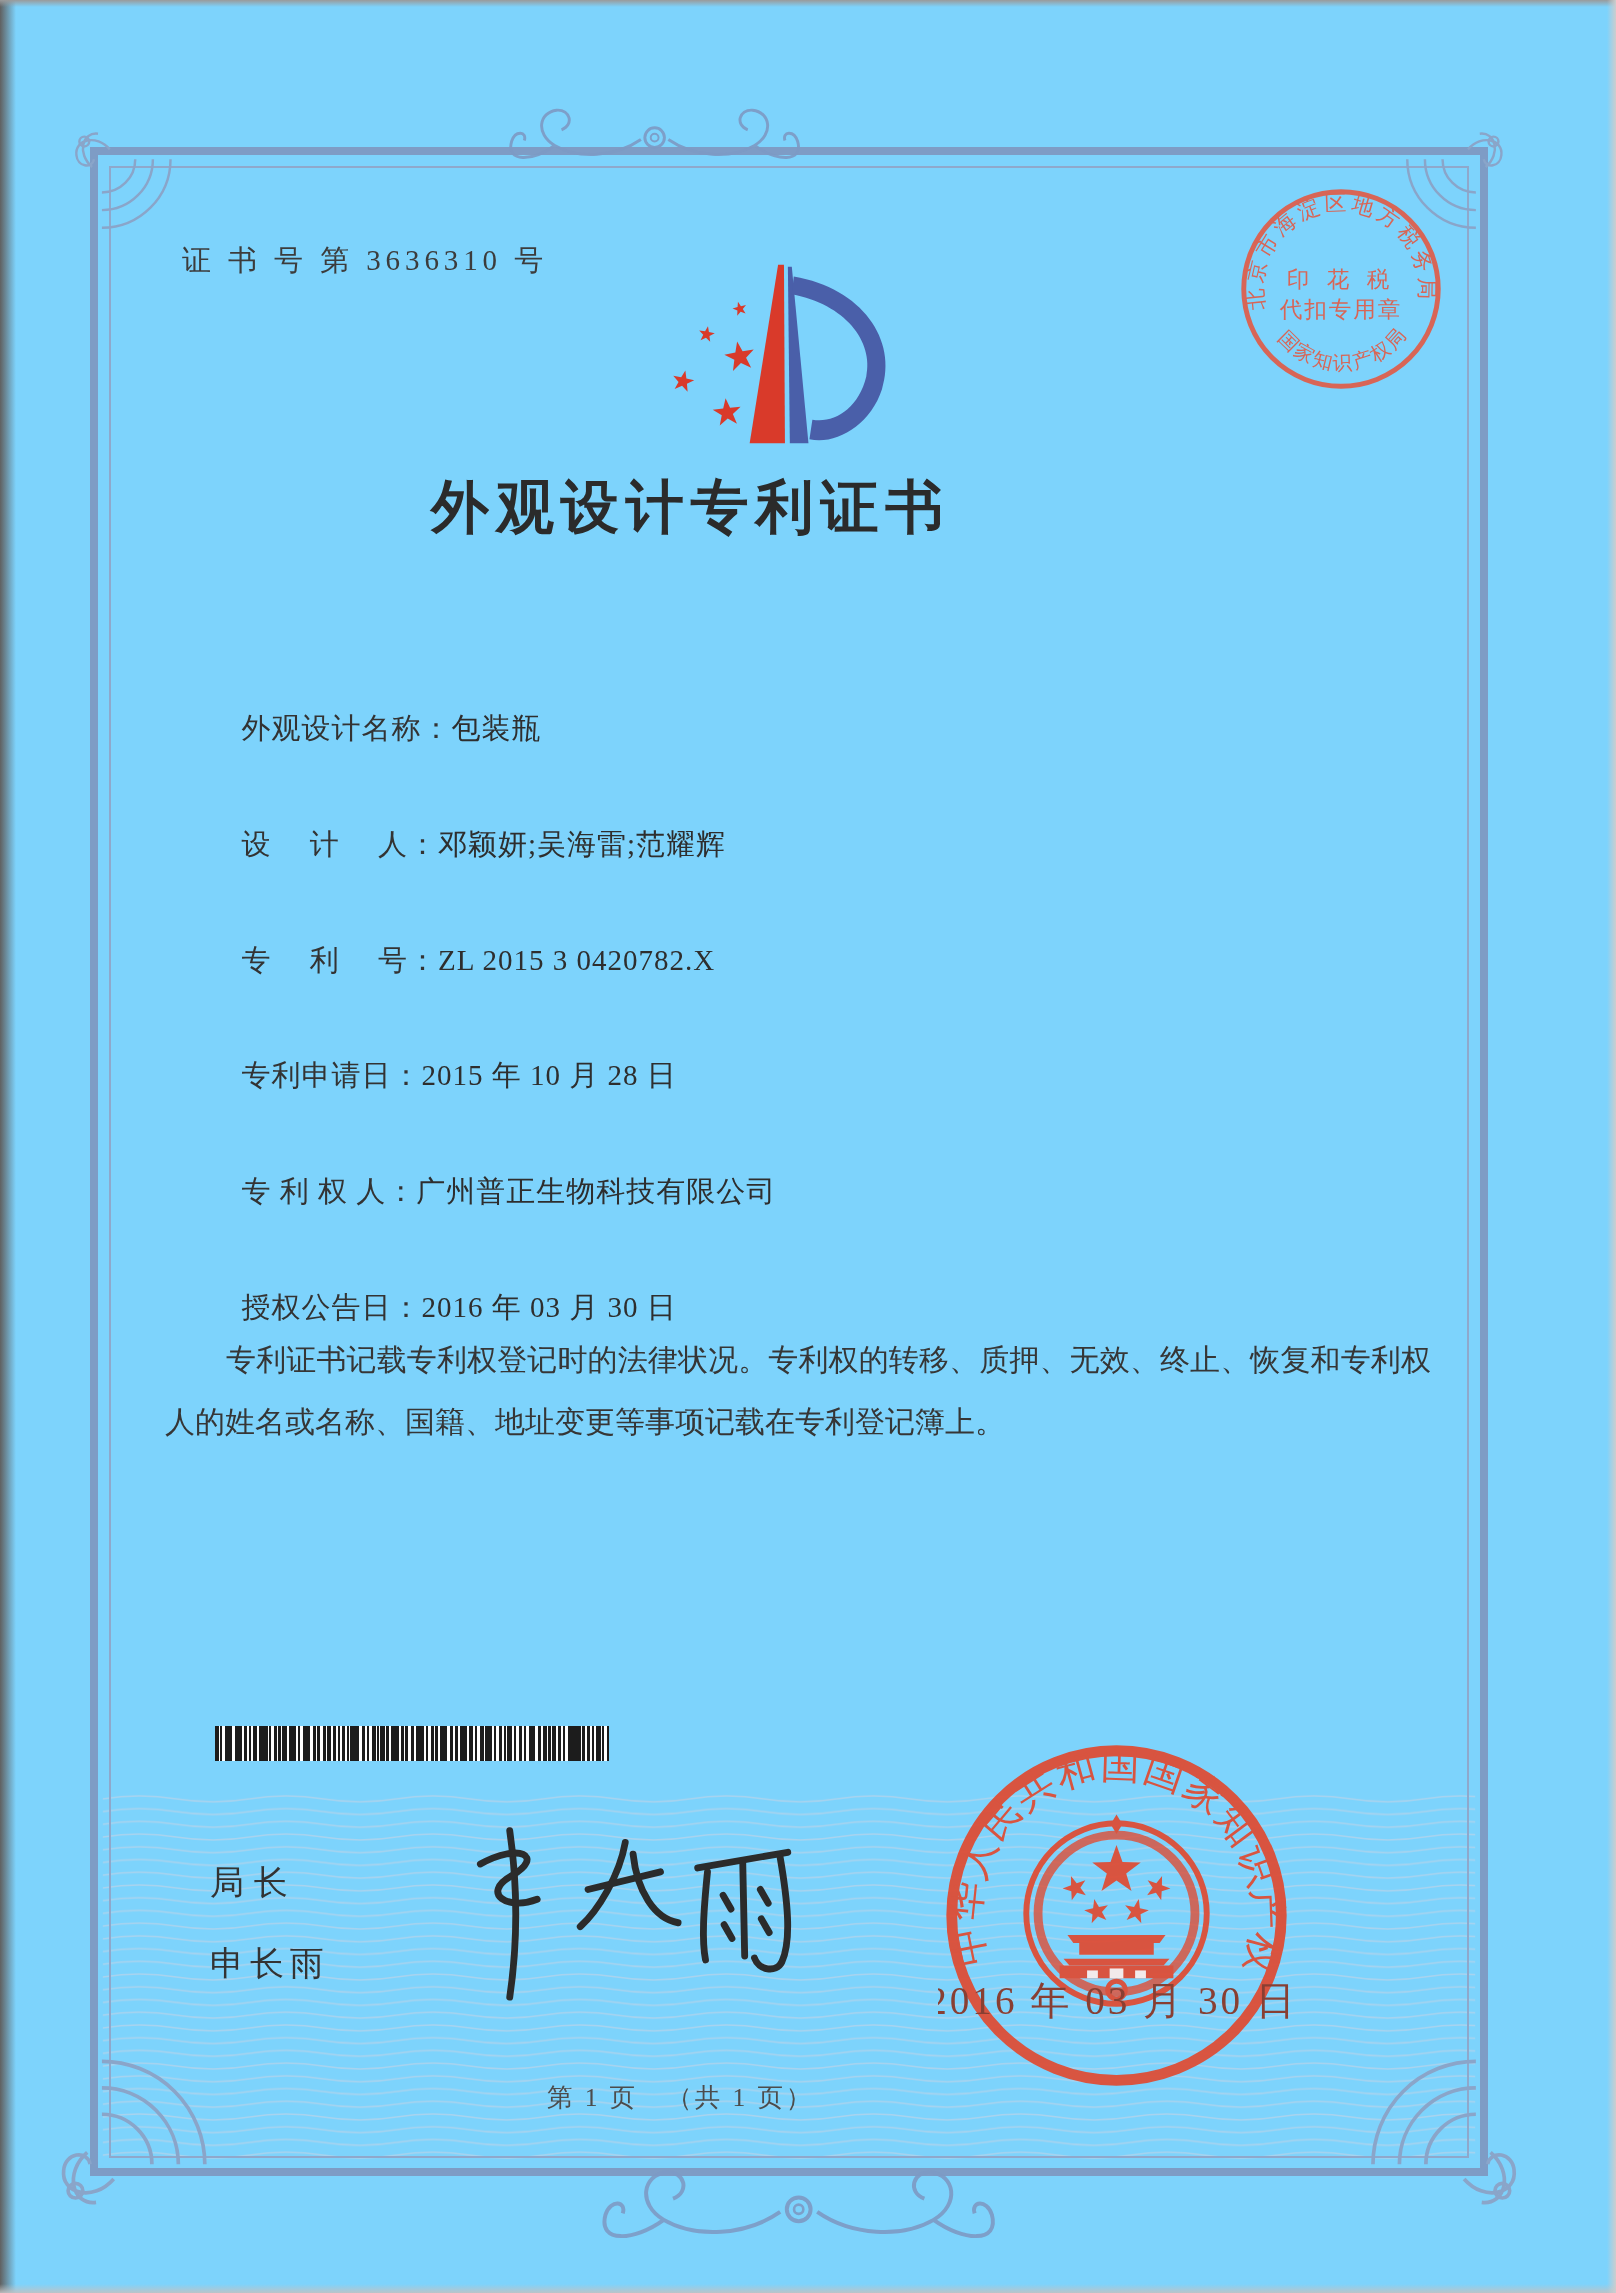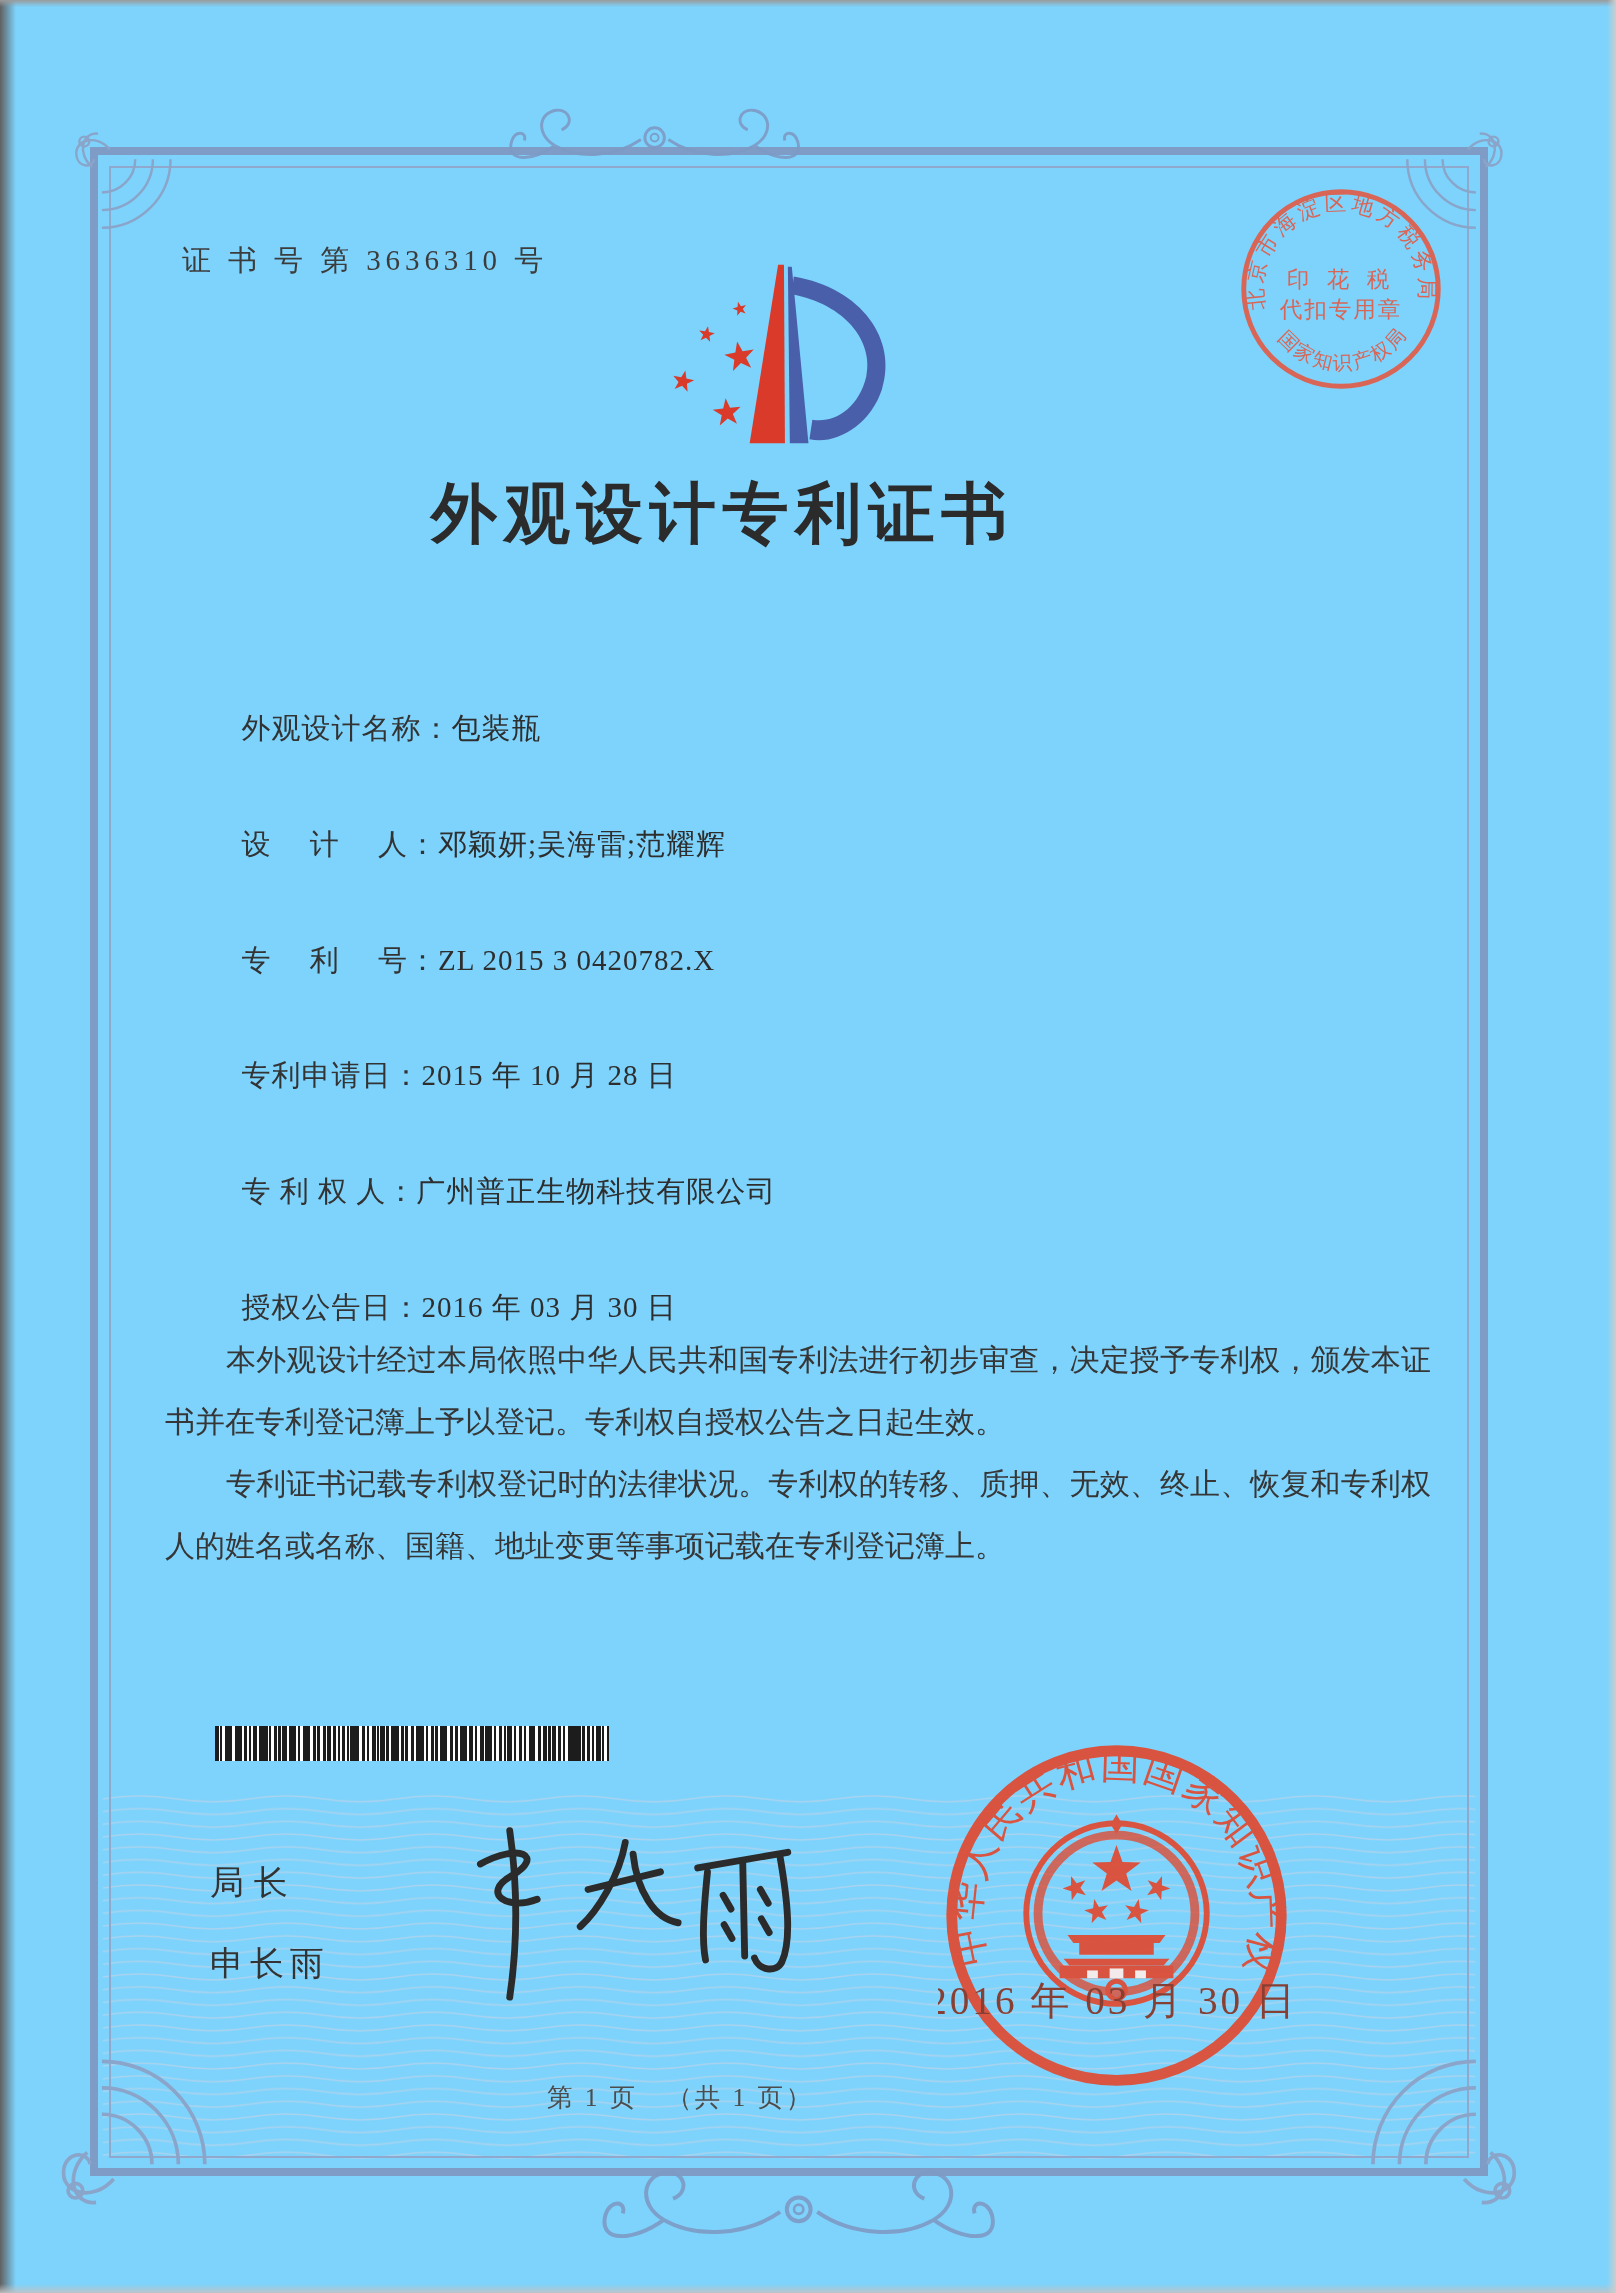--- a/index.html
+++ b/index.html
@@ -18,21 +18,21 @@
     background:linear-gradient(270deg,#cdcdcd,rgba(205,205,205,0));}
 
   
   .frame-outer{position:absolute;left:90px;top:147px;width:1398px;height:2029px;
     border:8.8px solid #7e9cc5;box-sizing:border-box;}
   .frame-inner{position:absolute;left:109px;top:166px;width:1360px;height:1992px;
     border:2px solid #8fa8cb;box-sizing:border-box;}
 
   .cert-no{position:absolute;left:182px;top:241px;font-size:29px;letter-spacing:4.9px;color:#3c3c3c;}
 
-  .title{position:absolute;left:431px;top:469px;font-size:66px;font-weight:bold;
+  .title{position:absolute;left:431px;top:469px;font-size:58px;font-weight:bold;
     letter-spacing:6.9px;color:#2b2b2b;white-space:nowrap;}
 
   .frow{position:absolute;left:192px;font-size:29px;letter-spacing:1px;white-space:pre;color:#333;}
   .frow .fvalue{color:#2e2e2e;text-align:center;}
 
   .paras{position:absolute;left:165px;top:1329px;width:1266px;font-size:30px;line-height:62px;
     text-align:justify;color:#363636;}
   .paras p{margin:0;text-indent:61px;}
 
   .barcode{position:absolute;left:215px;top:1726px;width:394px;height:35px;background-color:#fff;
@@ -163,21 +163,20 @@
     </div>
     <div class="frow" style="top:1139px">
       <span class="flabel">专 利 权 人：</span><span class="fvalue">广州普正生物科技有限公司</span>
     </div>
     <div class="frow" style="top:1255px">
       <span class="flabel">授权公告日：</span><span class="fvalue">2016 年 03 月 30 日</span>
     </div>
   </div>
 
   <div class="paras">
-    <p>本外观设计经过本局依照中华人民共和国专利法进行初步审查，决定授予专利权，颁发本证书并在专利登记簿上予以登记。专利权自授权公告之日起生效。</p>
     <p>专利证书记载专利权登记时的法律状况。专利权的转移、质押、无效、终止、恢复和专利权人的姓名或名称、国籍、地址变更等事项记载在专利登记簿上。</p>
   </div>
 
   <div class="barcode"></div>
 
   <div class="director-label">局长</div>
   <div class="director-name">申长雨</div>
 
   <svg class="signature-svg" width="372" height="196" viewBox="0 0 380 200">
     <g fill="none" stroke="#2b2b2b" stroke-width="7" stroke-linecap="round" stroke-linejoin="round">

